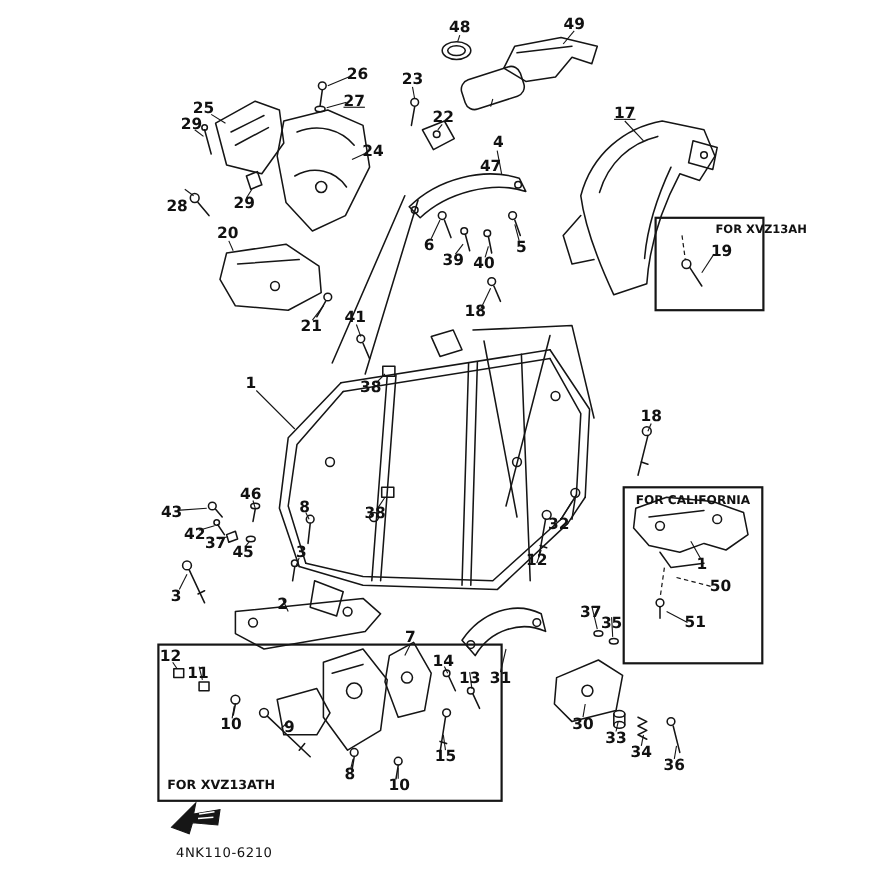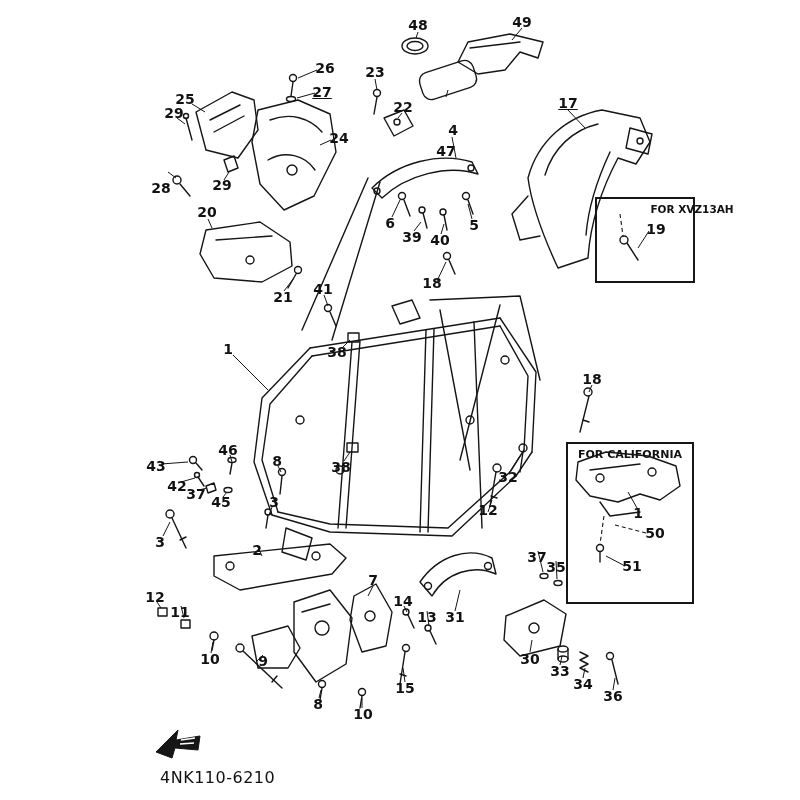--- a/index.html
+++ b/index.html
@@ -10,21 +10,21 @@
   .part-label{position:absolute;transform:translate(-50%,-50%);
               font-size:14px;font-weight:bold;color:#111;line-height:1;}
   .callout-box{position:absolute;border:2px solid #161616;background:transparent;z-index:3;}
   .callout-title{position:absolute;font-weight:bold;color:#111;white-space:nowrap;}
   .box-ah{left:595px;top:197px;width:96px;height:82px;}
   .box-ah .callout-title{left:50%;top:4px;transform:translateX(-50%);font-size:10.5px;margin-left:47px;}
   .box-ca{left:566px;top:442px;width:124px;height:158px;}
   .box-ca .callout-title{left:50%;top:4px;transform:translateX(-50%);font-size:11px;}
   .box-ath{left:143px;top:585px;width:310px;height:140px;}
   .box-ath .callout-title{left:7px;bottom:7px;font-size:11.5px;}
-  .footer-code{position:absolute;left:160px;top:768px;font-size:16px;color:#111;z-index:4;letter-spacing:0.5px;}
+  .footer-code{position:absolute;left:160px;top:768px;font-size:12px;color:#111;z-index:4;letter-spacing:0.5px;}
   .dir-arrow{position:absolute;left:148px;top:724px;z-index:4;}
 </style>
 </head>
 <body>
 
 <div class="stage">
 
   <svg class="art" width="800" height="800" viewBox="0 0 800 800">
     <g fill="none" stroke="#151515" stroke-width="1.4" stroke-linejoin="round" stroke-linecap="round">
 
@@ -363,20 +363,23 @@
         <path d="M625 566 L606 556"></path>
         <path d="M637 508 L628 492"></path>
     </g>
   </svg>
 
   <div class="callout-box box-ah">
     <div class="callout-title">FOR XVZ13AH</div>
   </div>
   <div class="callout-box box-ca">
     <div class="callout-title">FOR CALIFORNIA</div>
+  </div>
+  <div class="callout-box box-ath">
+    <div class="callout-title">FOR XVZ13ATH</div>
   </div>
 
   <svg class="dir-arrow" width="64" height="40" viewBox="0 0 64 40">
     <path d="M8 28 L30 6 L28 16 L52 12 L50 26 L27 24 L24 34 Z" fill="#161616" stroke="#161616"></path>
     <path d="M33 16 L47 14 M32 20 L46 19" stroke="#ffffff" stroke-width="1.4" fill="none"></path>
   </svg>
 
   <div class="footer-code">4NK110-6210</div>
 
   <div class="labels">

